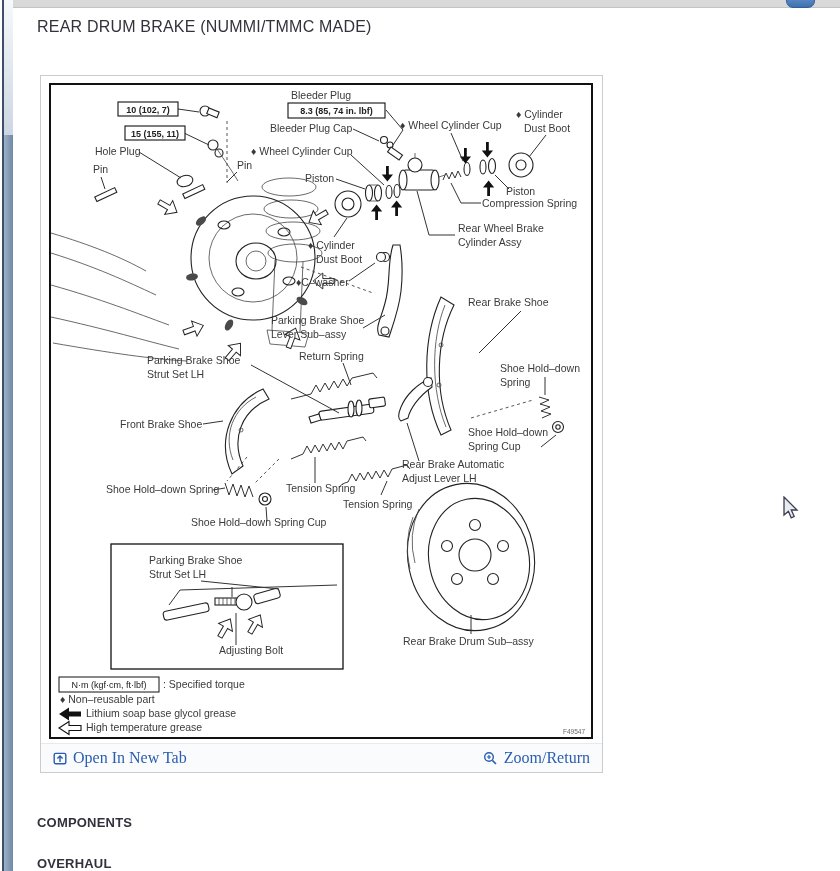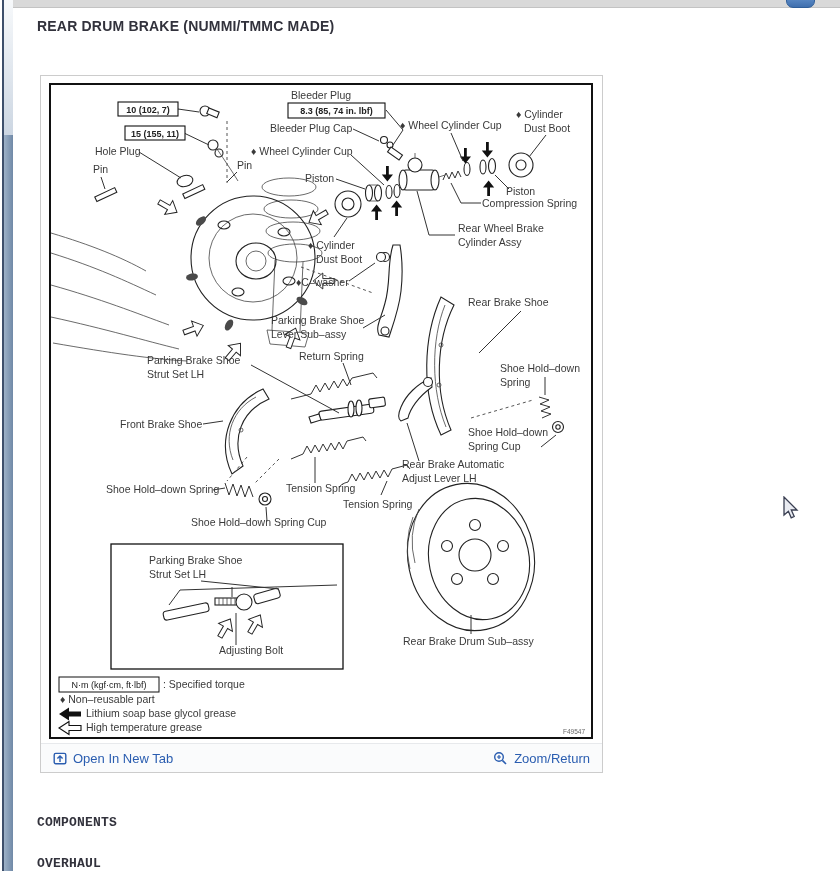--- a/index.html
+++ b/index.html
@@ -3,27 +3,27 @@
 <meta charset="utf-8">
 <style>
   html,body{margin:0;padding:0;background:#fff;font-family:"Liberation Sans",sans-serif;}
   .page{position:relative;width:840px;height:871px;background:#fff;overflow:hidden;}
   .top-bar{position:absolute;left:0;top:0;right:0;height:7px;background:#d9d9d9;border-bottom:1px solid #c3c3c3;z-index:2;}
   .pill{position:absolute;left:786px;top:-8px;width:27px;height:14px;border-radius:7px;background:linear-gradient(180deg,#6d9bd4,#3f6fae);border:1px solid #2f5e99;z-index:3;}
   .rail{position:absolute;left:0;top:0;width:13px;height:871px;background:#fff;z-index:5;}
   .rail-line{position:absolute;left:2px;top:0;width:2px;height:100%;background:#3d4f6b;}
   .rail-light{position:absolute;left:4px;top:0;width:9px;height:135px;background:linear-gradient(180deg,#f7f9fb,#ccd6e2);}
   .rail-thumb{position:absolute;left:4px;top:135px;width:9px;height:736px;background:linear-gradient(90deg,#9db1c7,#7089a7);}
-  h1.title{position:absolute;left:37px;top:18px;font-size:14px;font-weight:bold;color:#32323c;margin:0;letter-spacing:.2px;}
+  h1.title{position:absolute;left:37px;top:18px;font-size:16px;font-weight:normal;color:#32323c;margin:0;letter-spacing:.2px;}
   .card{position:absolute;left:40px;top:75px;width:563px;height:698px;border:1px solid #cccccc;background:#fff;box-sizing:border-box;}
   .frame{position:absolute;left:8px;top:7px;width:540px;height:652px;border:2px solid #111;}
   .frame svg{display:block;}
   .figure-footer{position:absolute;left:0;right:0;bottom:0;height:29px;background:#fafbfc;border-top:1px solid #e7e9ec;display:flex;align-items:center;justify-content:space-between;padding:0 12px;box-sizing:border-box;}
-  .link{display:flex;align-items:center;gap:6px;color:#2a5db0;font-size:13px;text-decoration:none;cursor:pointer;}
-  h2.section{position:absolute;left:37px;font-size:13px;font-weight:bold;color:#32323c;margin:0;letter-spacing:.2px;font-family:Liberation Mono, monospace;}
+  .link{display:flex;align-items:center;gap:6px;color:#2a5db0;font-size:16px;text-decoration:none;cursor:pointer;font-family:Liberation Serif, serif;}
+  h2.section{position:absolute;left:37px;font-size:13px;font-weight:bold;color:#32323c;margin:0;letter-spacing:.2px;}
   #components{top:815px;} #overhaul{top:856px;}
   .cursor{position:absolute;left:783px;top:496px;z-index:10;}
   
   .dl{font-size:10.5px;fill:#3a3a3a;font-family:"Liberation Sans",sans-serif;}
   .tq{font-size:9px;font-weight:bold;fill:#222;text-anchor:middle;font-family:"Liberation Sans",sans-serif;}
   .ln{stroke:#333;stroke-width:1;fill:none;}
   .pt{stroke:#222;stroke-width:1.1;fill:#fff;}
   .thin{stroke:#444;stroke-width:.8;fill:none;}
   .dash{stroke:#555;stroke-width:1;fill:none;stroke-dasharray:3 3;}
 </style>

